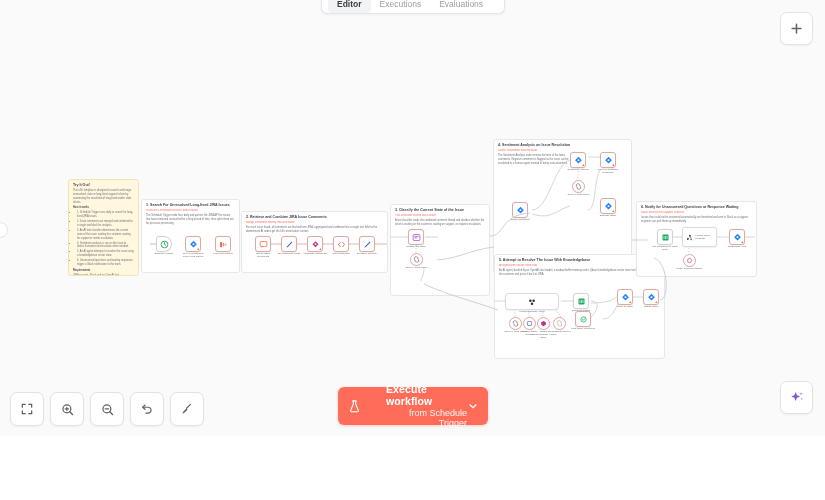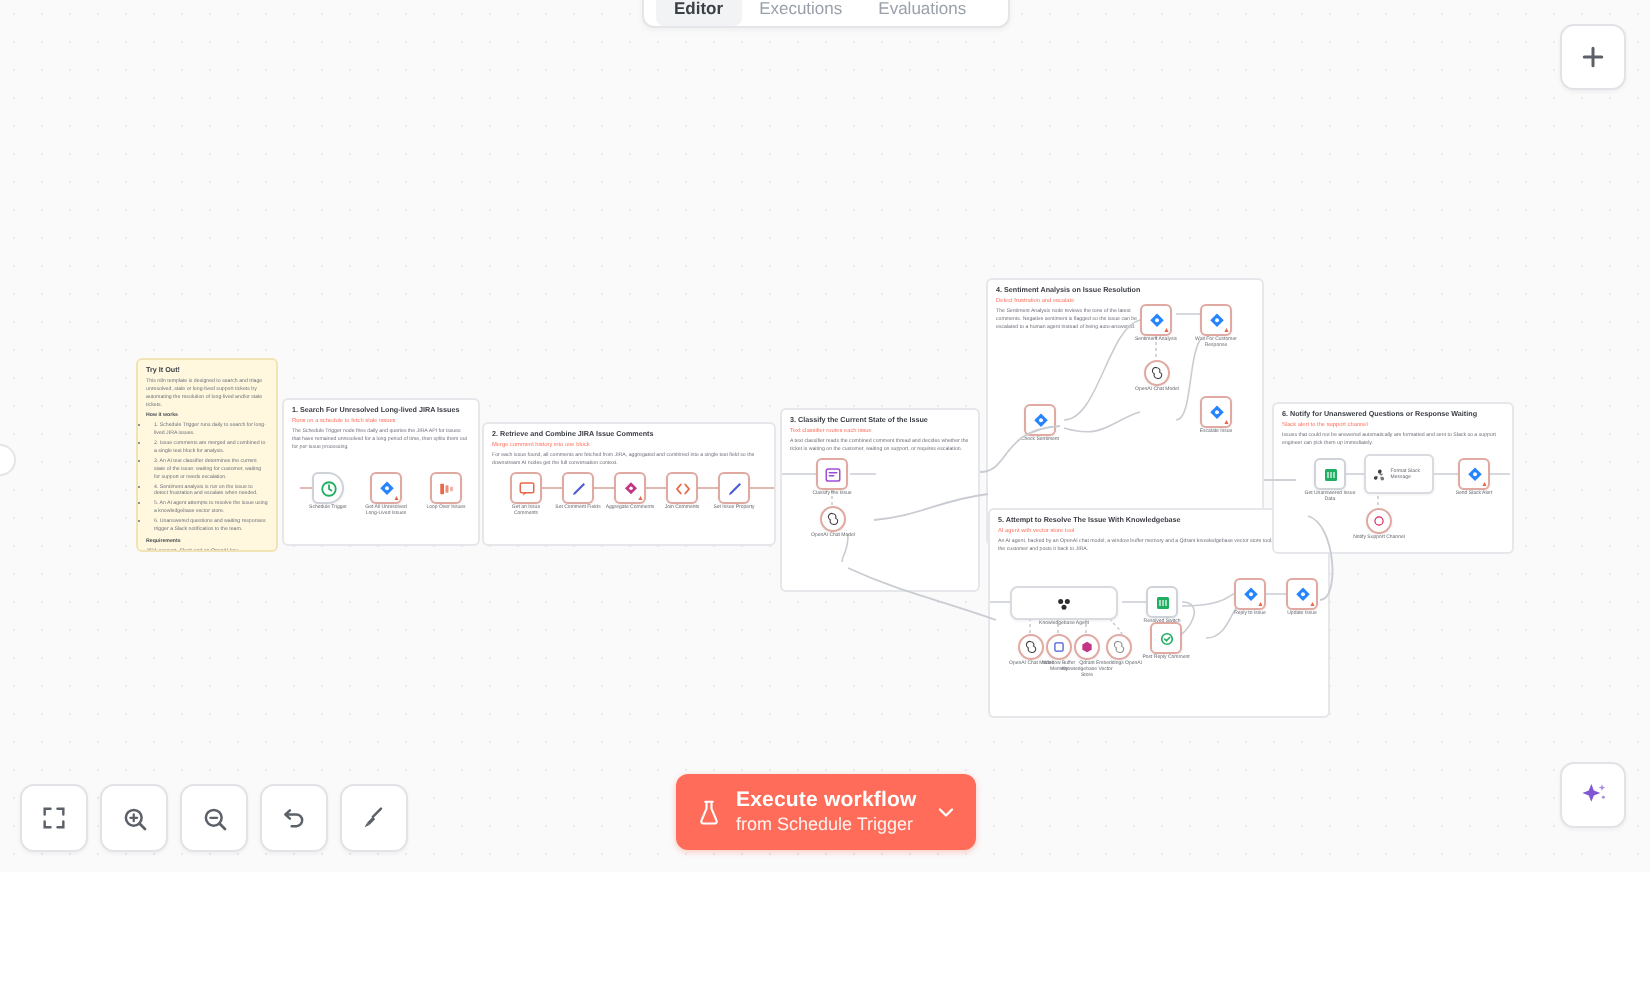--- a/index.html
+++ b/index.html
@@ -66,23 +66,23 @@
     position: absolute; left: 338px; bottom: 11px;
     width: 150px; height: 38px;
     background: #ff6d5a;
     border-radius: 6px;
     display: flex; align-items: center;
     padding: 0 9px;
     color: #ffffff; cursor: pointer;
     box-shadow: 0 1px 3px rgba(255,109,90,.35);
     z-index: 30;
   }
-  #exec-labels { flex: 1; margin-left: 6px; line-height: 1.12; }
+  #exec-labels { flex: 1; margin-left: 24px; line-height: 1.12; }
   #exec-line1 { font-size: 10.5px; font-weight: 700; display: block; letter-spacing: .1px; }
-  #exec-line2 { font-size: 9px; font-weight: 400; display: block; opacity: .92; }
+  #exec-line2 { font-size: 9px; font-weight: 400; display: block; opacity: .92; text-align: right; }
 
   
   #left-handle {
     position: absolute; left: -8px; top: 222px;
     width: 16px; height: 16px; border-radius: 50%;
     background: #ffffff; border: 1px solid #e3e5e8;
     z-index: 25;
   }
 
   

